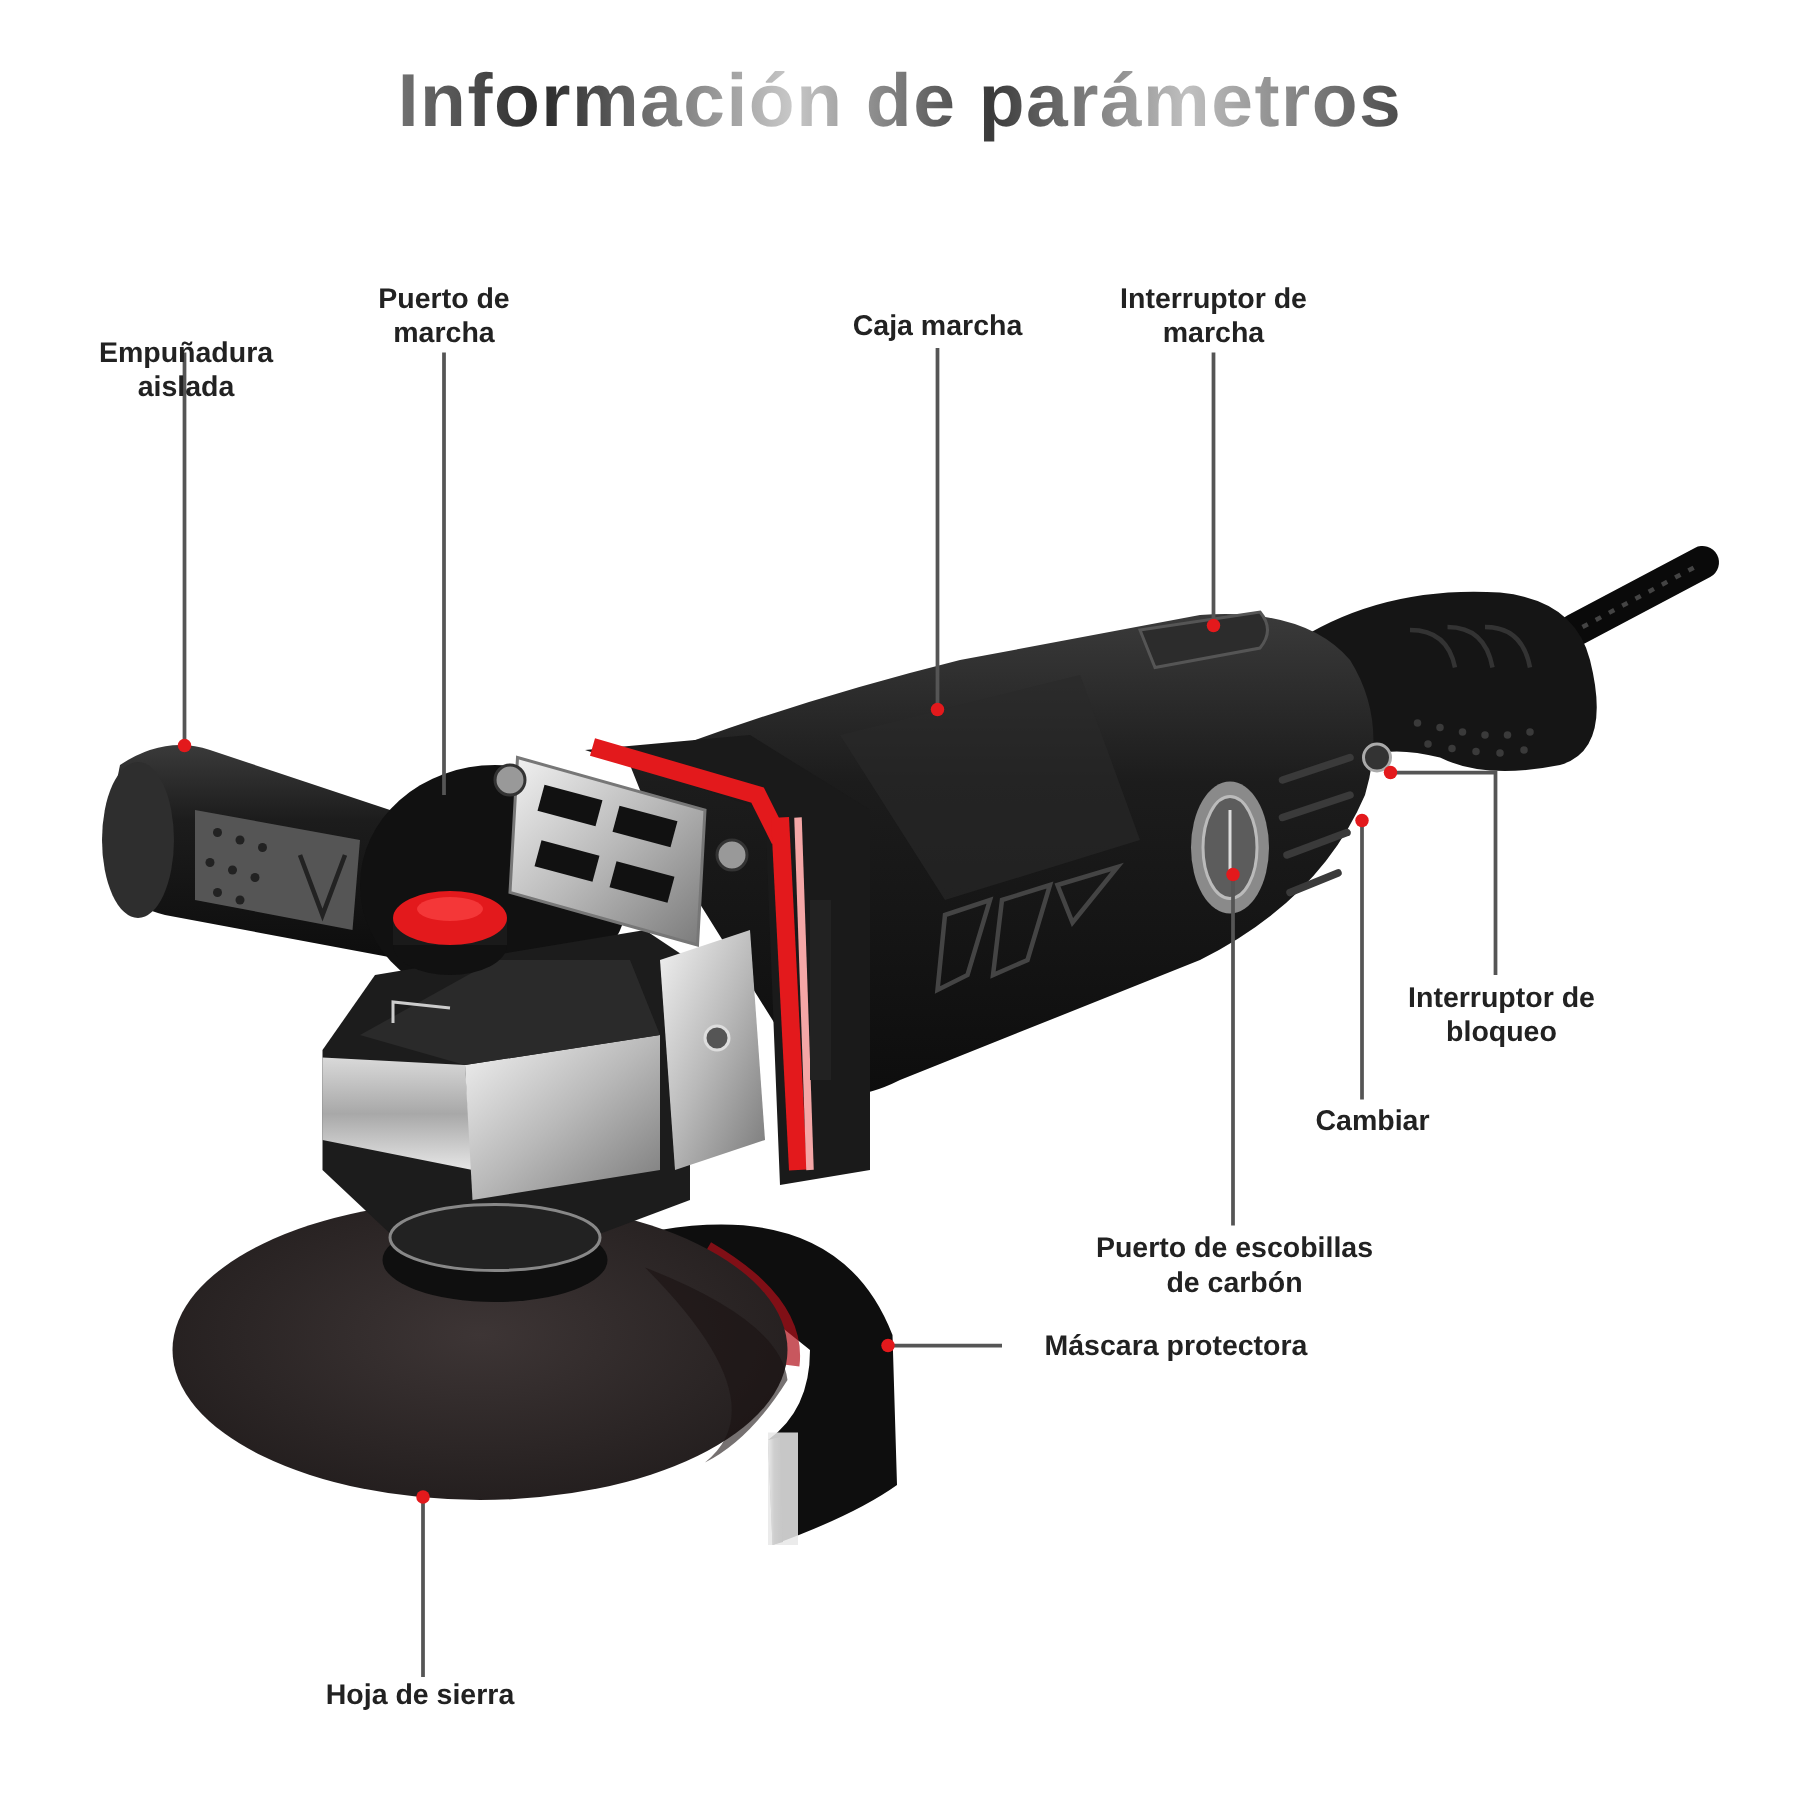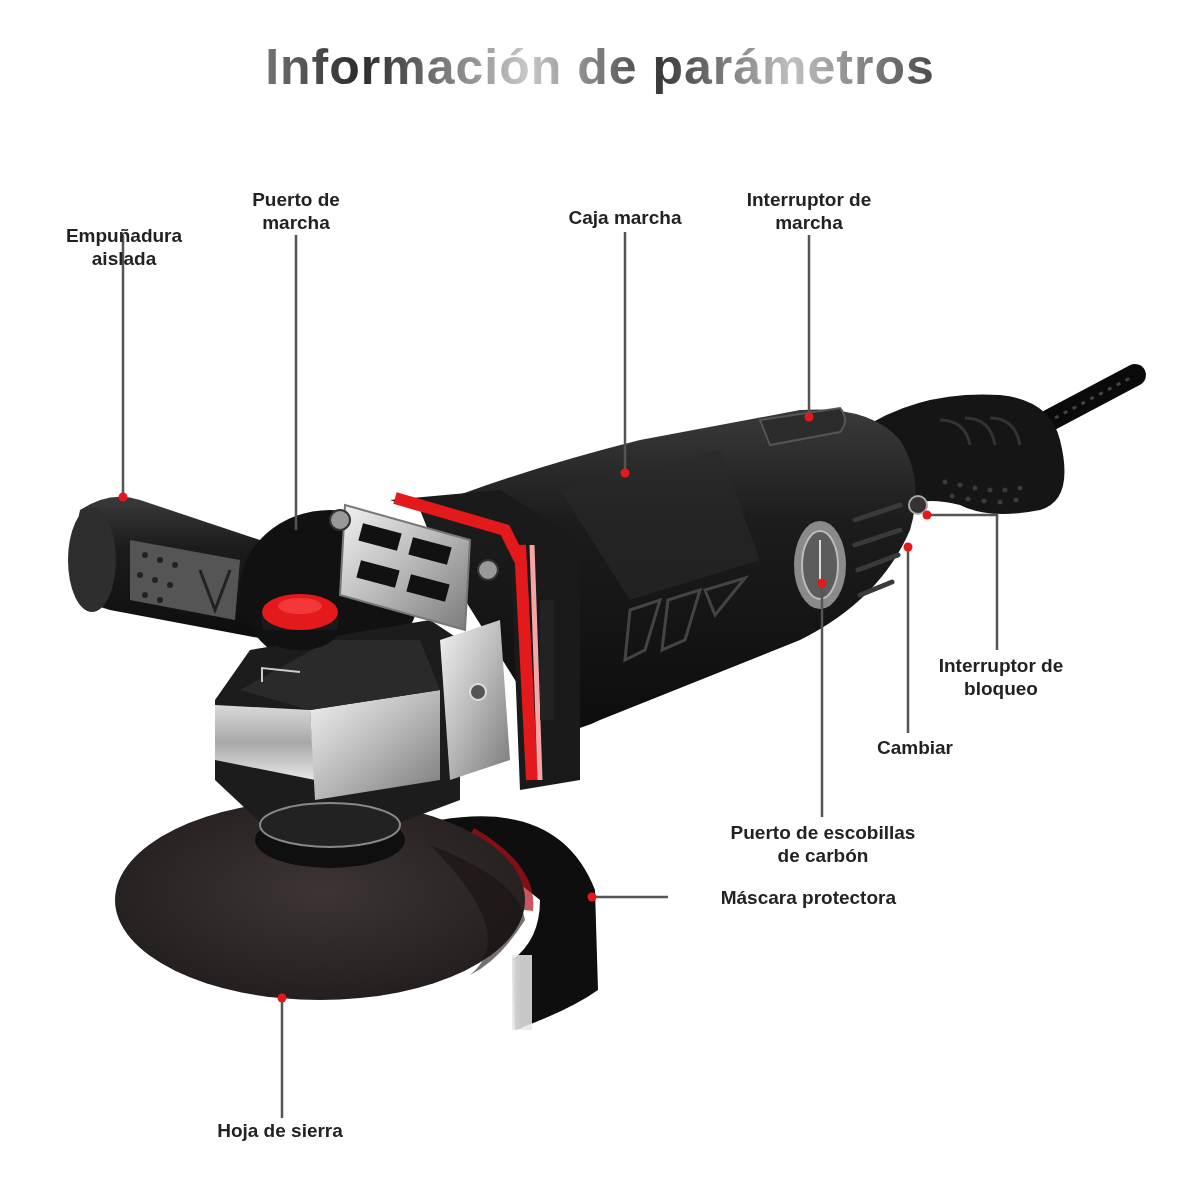--- a/index.html
+++ b/index.html
@@ -215,19 +215,19 @@
 
 <div class="lbl" style="left:855px; top:736px; width:120px;">
   <div>Cambiar</div>
 </div>
 
 <div class="lbl" style="left:700px; top:821px; width:246px;">
   <div>Puerto de escobillas</div>
   <div>de carbón</div>
 </div>
 
-<div class="lbl" style="left:672px; top:886px; width:224px; text-align:right;">
+<div class="lbl" style="left:672px; top:886px; width:224px; text-align:center;">
   <div>Máscara protectora</div>
 </div>
 
 <div class="lbl" style="left:195px; top:1119px; width:170px;">
   <div>Hoja de sierra</div>
 </div>
 
 </body></html>

